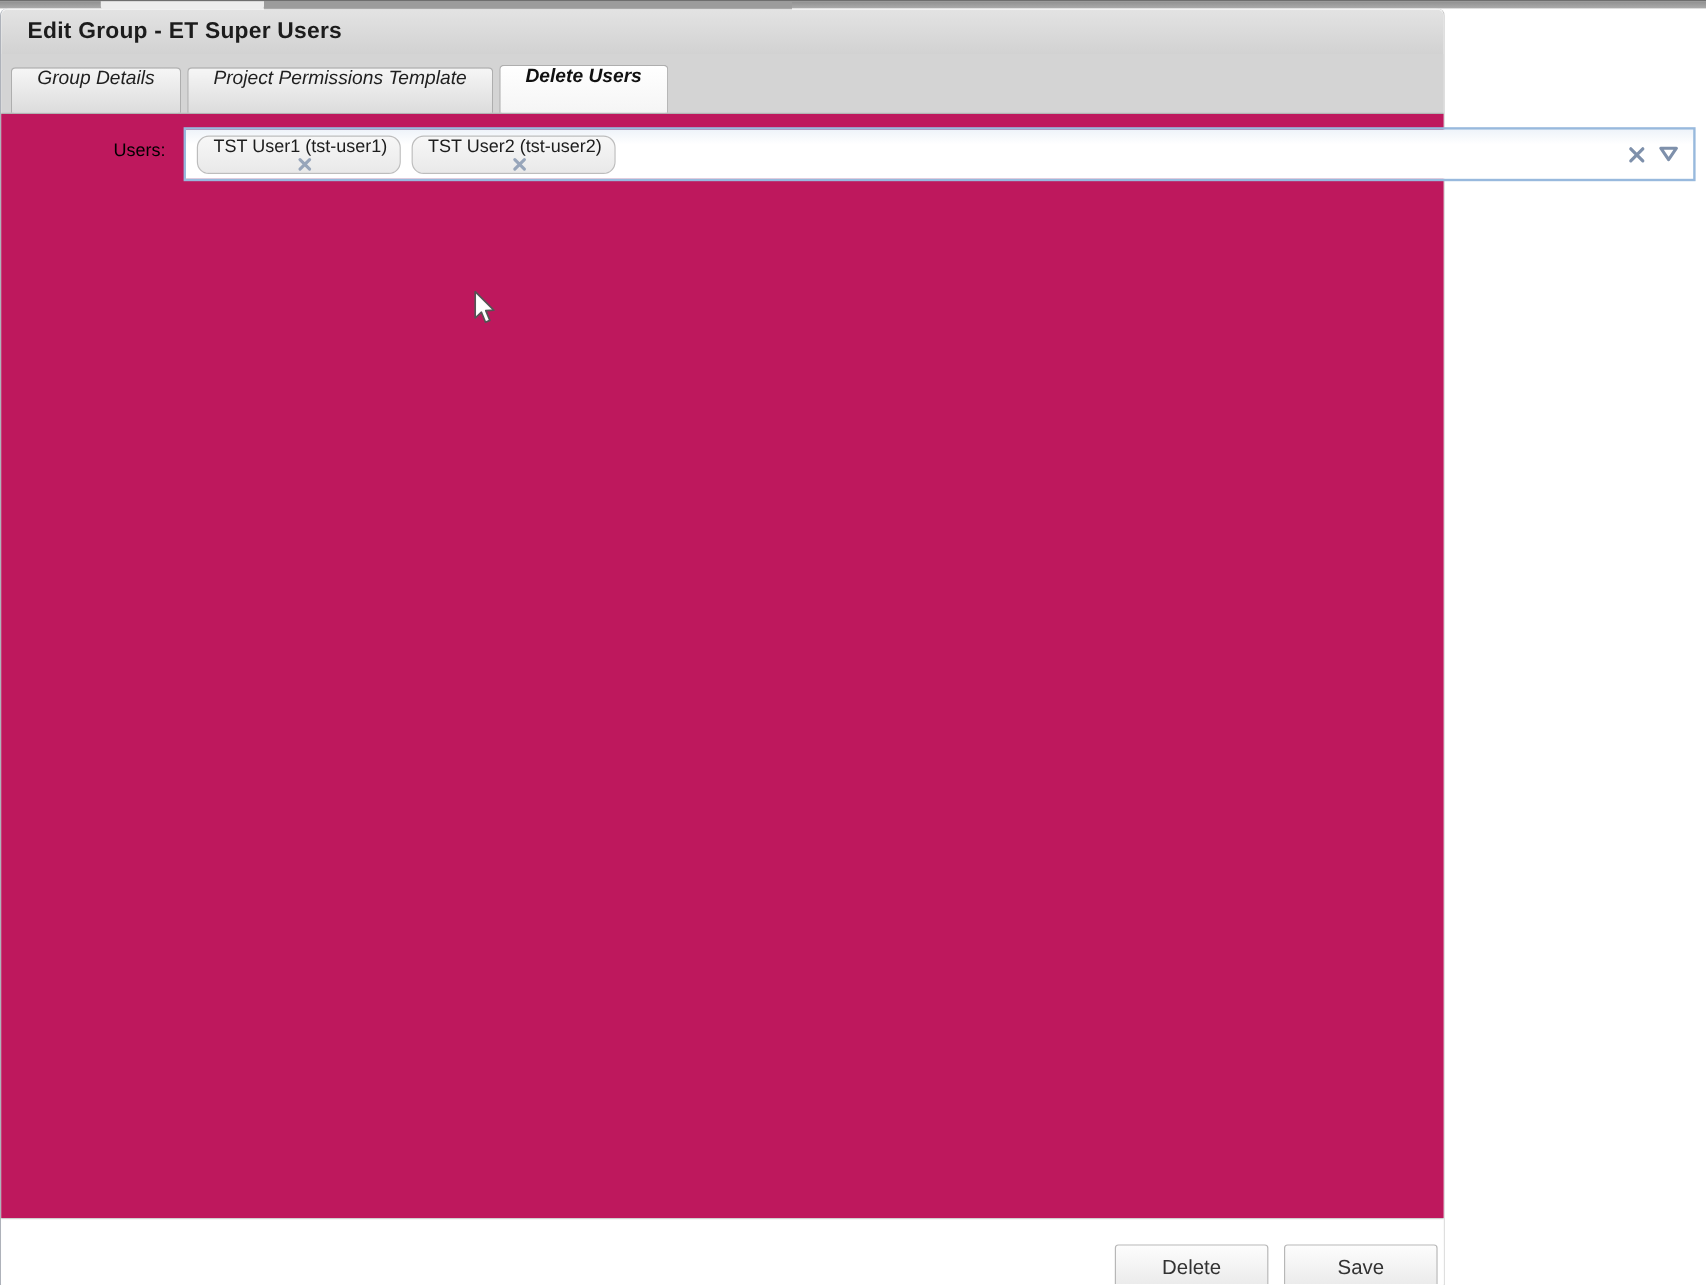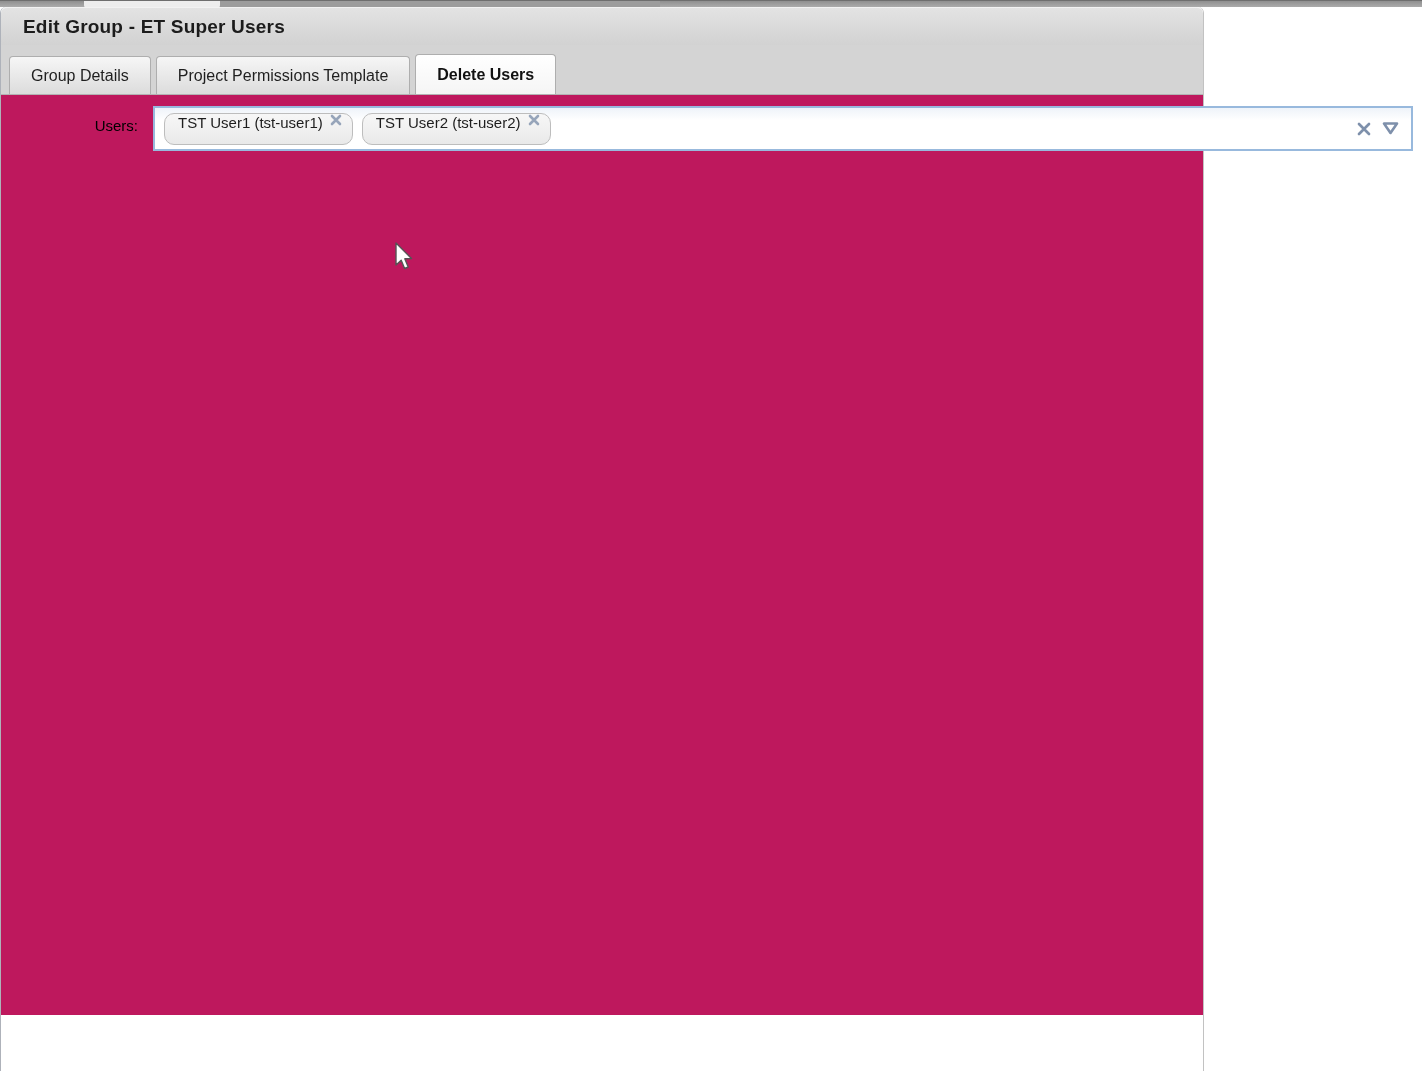--- a/index.html
+++ b/index.html
@@ -21,43 +21,43 @@
   .titlebar { height:38px; background:linear-gradient(#e3e3e3,#d2d2d2);
     border-radius:6px 6px 0 0; border-top:1px solid #f2f2f2;
     display:flex; align-items:center; padding-left:22px; }
   .titlebar .title { font-size:19px; font-weight:bold; color:#1c1c1c;
     letter-spacing:0.2px; }
 
   .tabbar { height:50px; background:#d4d4d4; position:relative;
     display:flex; align-items:flex-end; padding-left:8px;
     border-bottom:1px solid #b3b3b3; }
   .tab { height:38px; margin-right:5px; padding:0 21px;
-    display:flex; align-items:center; justify-content:center;
+    display:flex; align-items:flex-start; justify-content:center;
     background:linear-gradient(#f6f6f6,#dcdcdc);
     border:1px solid #aeaeae; border-bottom:none;
     border-radius:4px 4px 0 0; font-size:16px; color:#1f1f1f;
-    cursor:pointer; white-space:nowrap; }
+    cursor:pointer; white-space:nowrap;font-style:italic; }
   .tab.active { background:linear-gradient(#ffffff,#f5f5f5);
     font-weight:bold; color:#111; height:40px; }
 
   .content { position:relative; height:920px; background:#be185d; }
 
   .form-row { position:absolute; left:0; top:11px; width:1422px;
     display:flex; align-items:flex-start; }
   .users-label { width:145px; text-align:right; padding-right:8px;
     padding-top:11px; font-size:15px; color:#000; }
   .multiselect-field { margin-left:7px; width:1260px; height:45px;
     border:2px solid #98b9dd; background:linear-gradient(#eef3f9,#ffffff 30%);
     display:flex; align-items:center; padding-left:9px; position:relative;
     cursor:text; }
-  .tag { height:32px; display:inline-flex; 
+  .tag { height:32px; display:inline-flex; align-items:center;
     padding:0 10px 0 13px; margin-right:9px;
     background:linear-gradient(#f7f7f7,#e9e9e9);
     border:1px solid #bdbdbd; border-radius:10px;
-    font-size:15px; color:#1d1d1d; white-space:nowrap; }
+    font-size:15px; color:#1d1d1d; white-space:nowrap;flex-direction:column; }
   .tag .tag-close { margin-left:7px; display:inline-flex; cursor:pointer; }
 
   .field-icons { position:absolute; right:12px; top:0; height:100%;
     display:flex; align-items:center; gap:10px; }
   .field-icon { display:inline-flex; cursor:pointer; }
 
   .footer { height:55px; background:#ffffff; border-top:1px solid #cfcfcf;
     position:relative; overflow:hidden; }
   .btn { position:absolute; top:21px; width:128px; height:40px;
     background:linear-gradient(#fdfdfd,#e8e8e8);
@@ -136,14 +136,18 @@
 
       </div>
     </div>
 
     <svg class="cursor" width="22" height="32" viewBox="0 0 22 32">
       <path d="M2 1 L2 23 L7.2 18.2 L10.6 26.5 L14.2 25 L10.8 16.8 L17.5 16.5 Z" fill="#ffffff" stroke="#555" stroke-width="1.4" stroke-linejoin="round"></path>
     </svg>
 
   </div>
 
+  <div class="footer">
+    <button class="btn btn-delete">Delete</button>
+    <button class="btn btn-save">Save</button>
+  </div>
 
 </div>
 
 </body></html>

